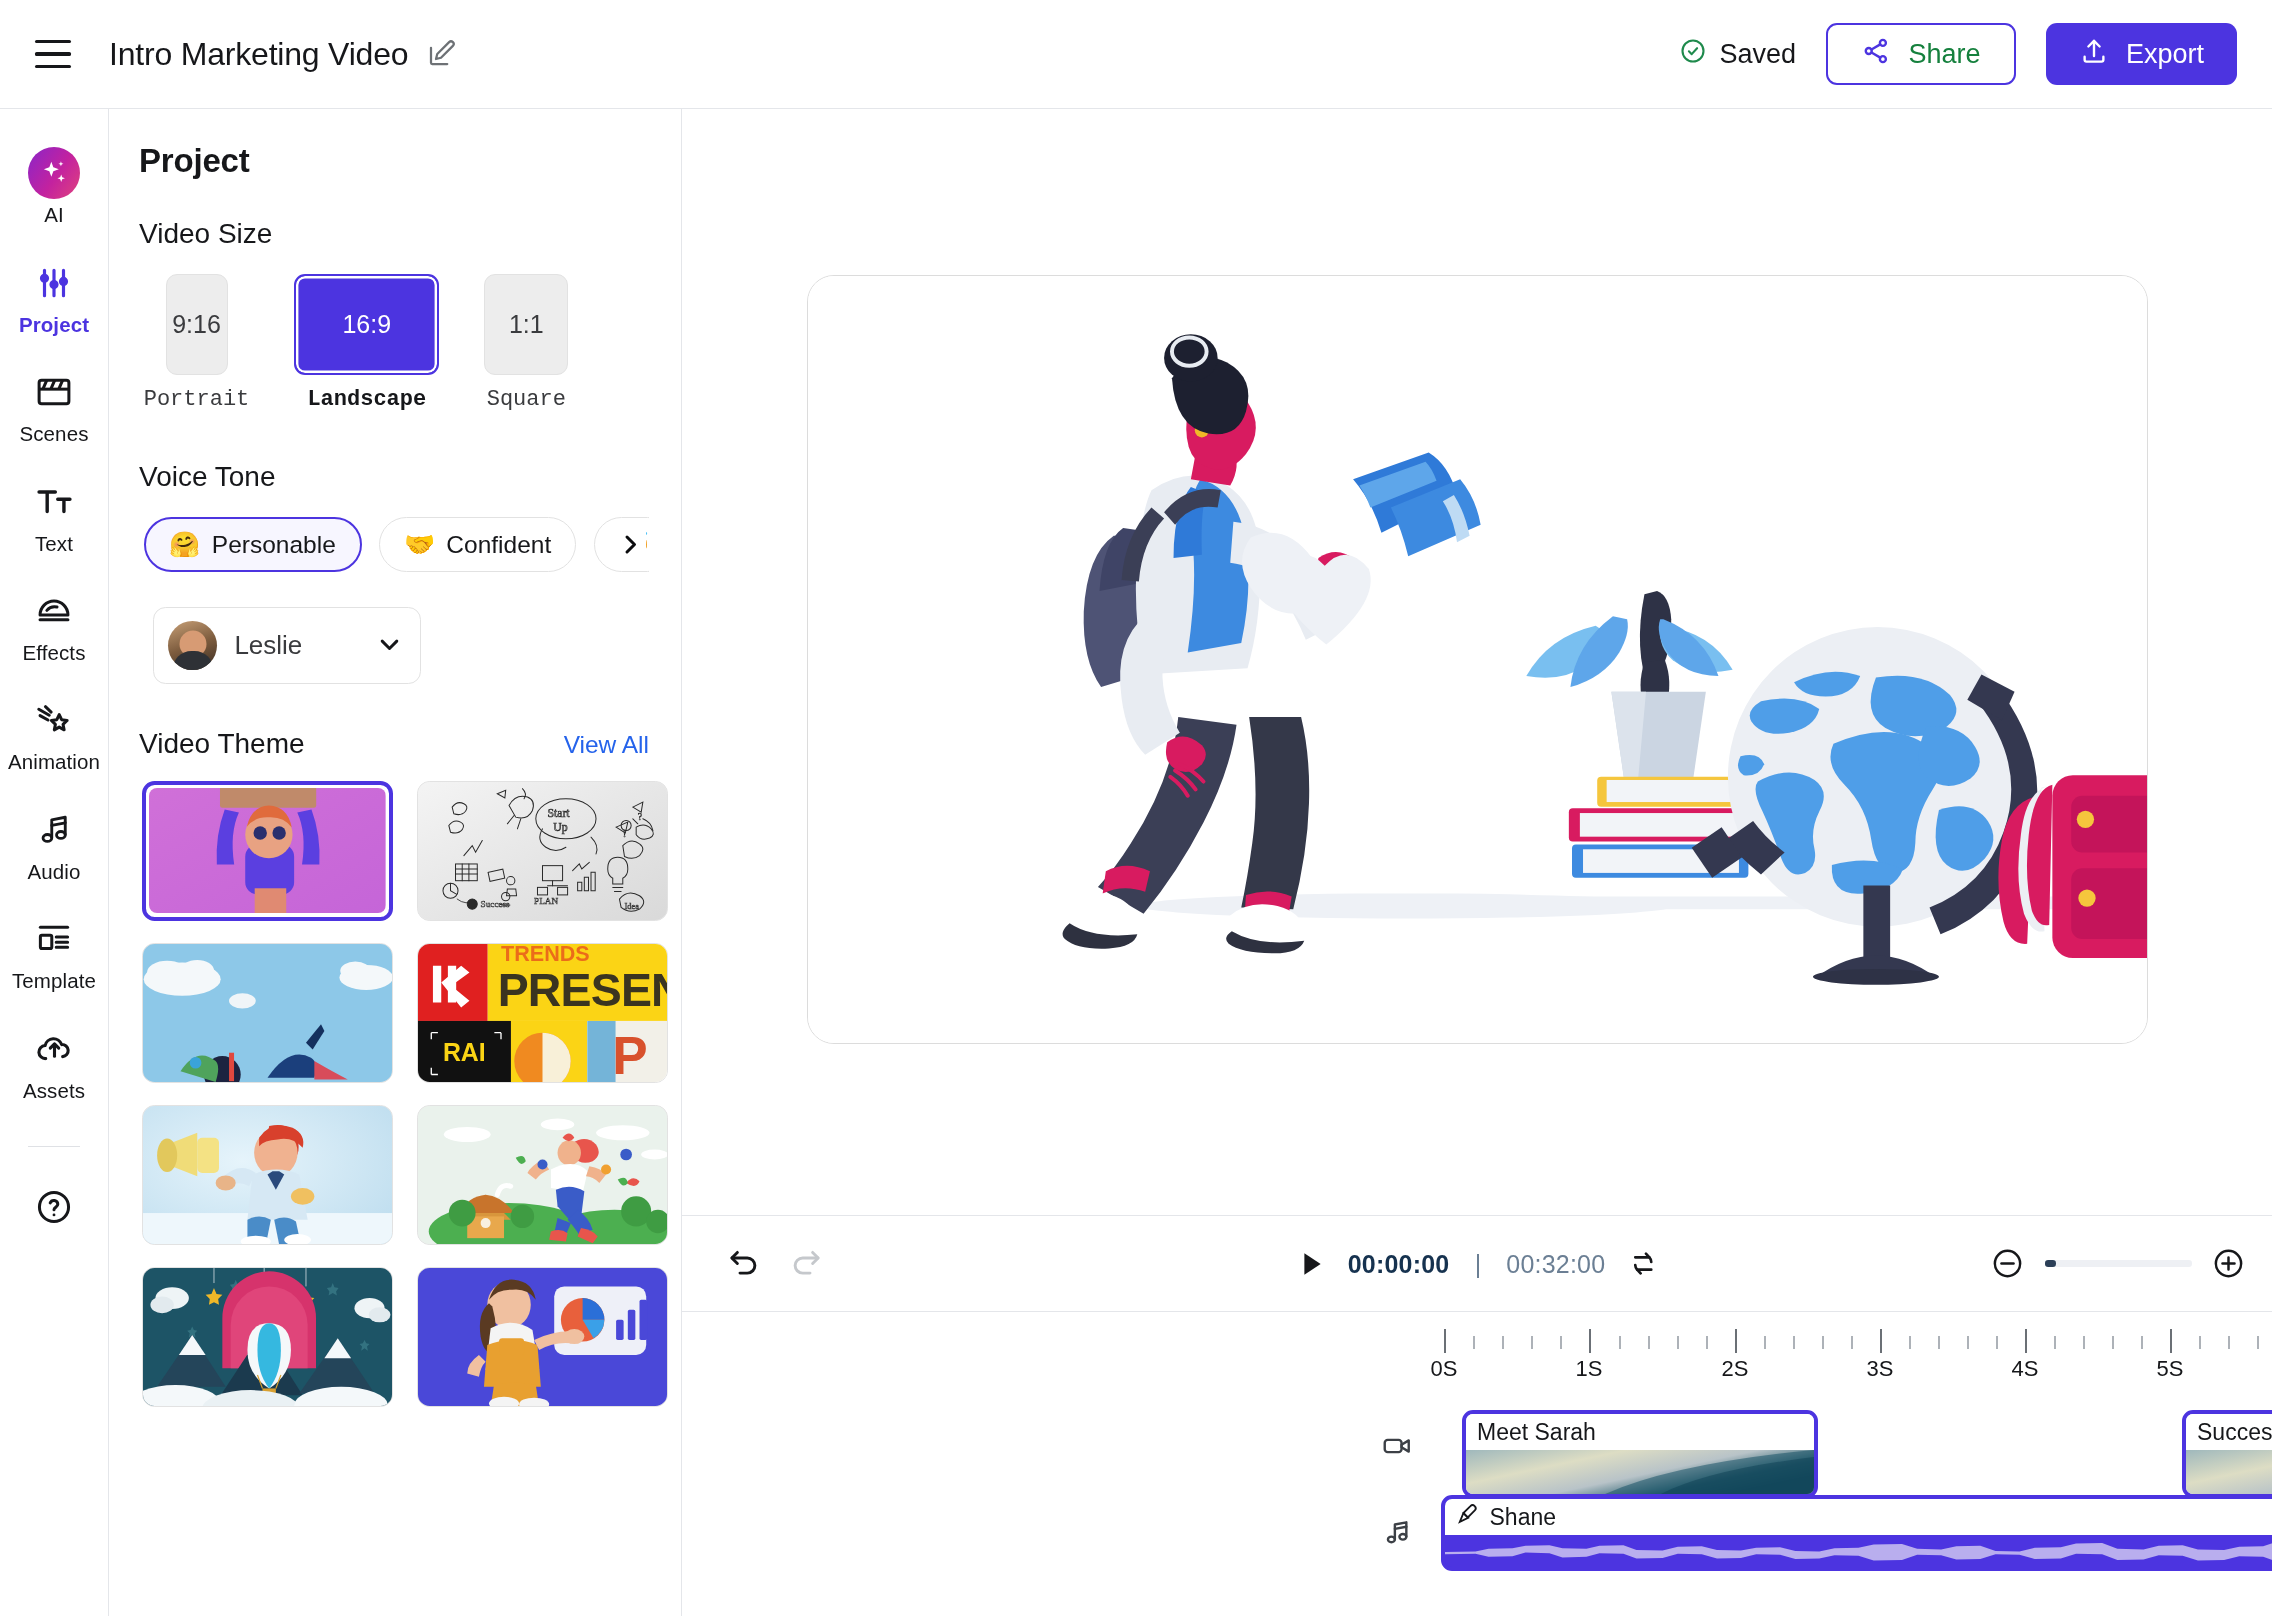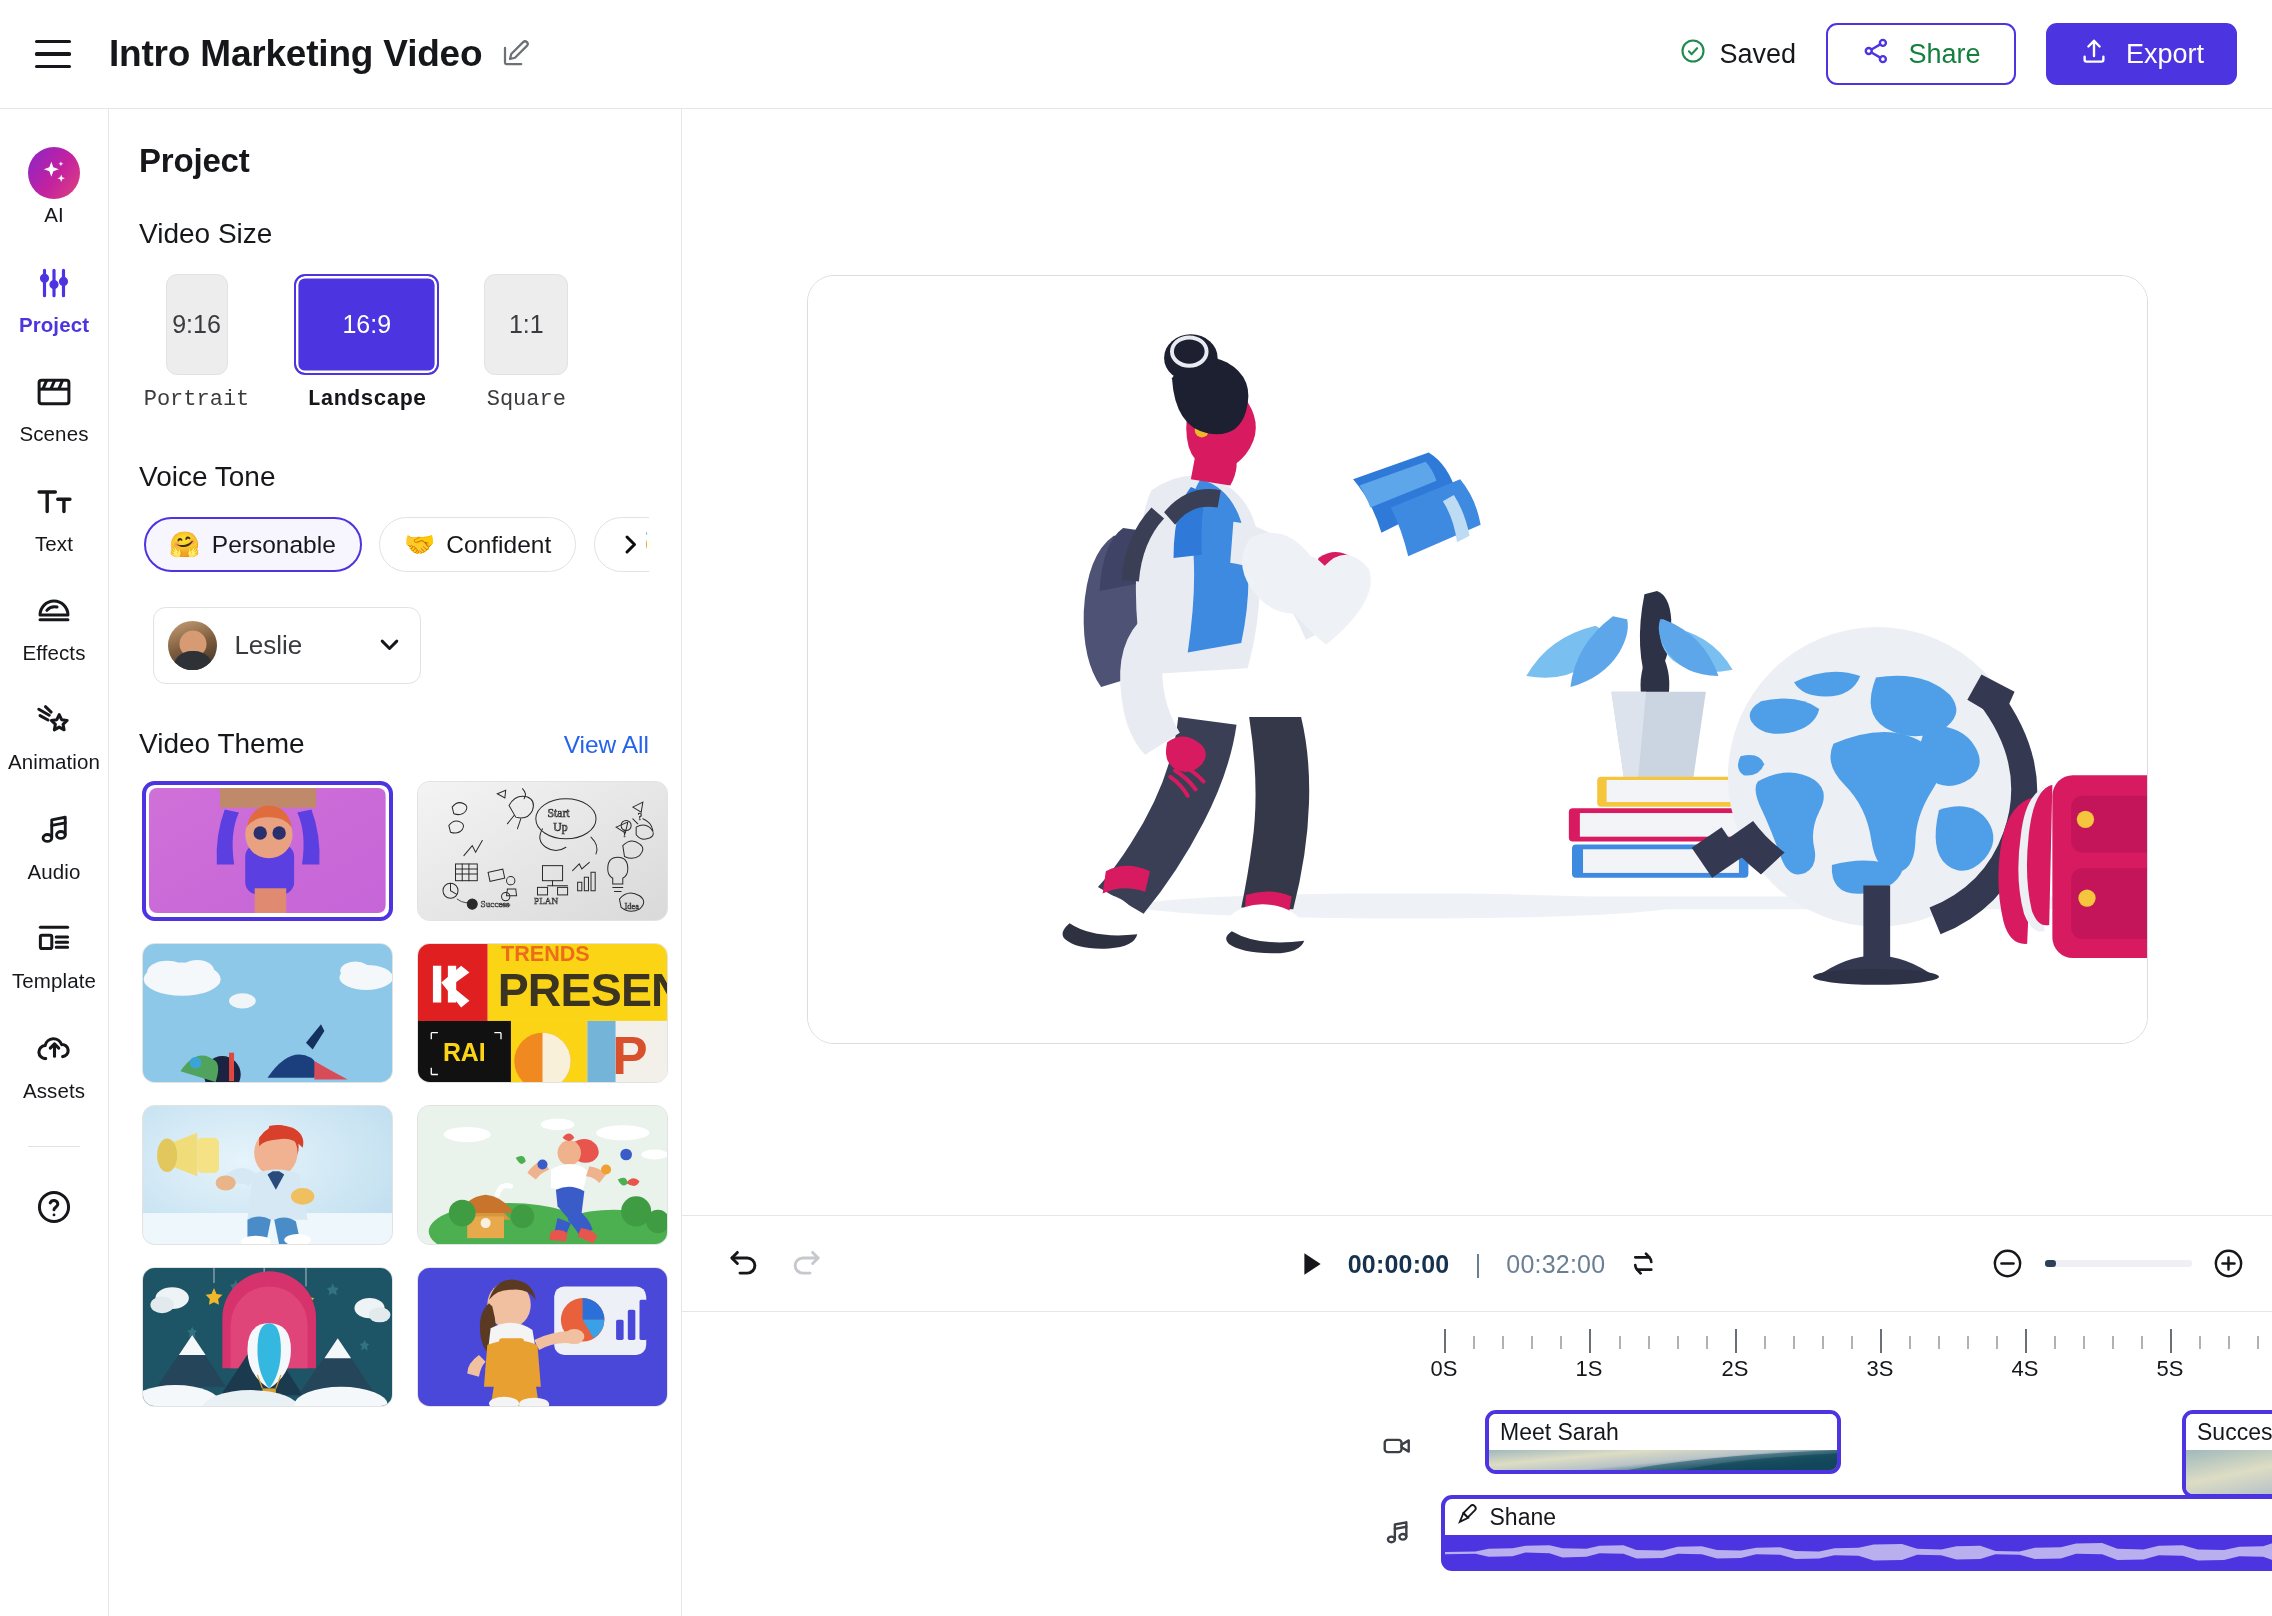--- a/index.html
+++ b/index.html
@@ -19,21 +19,21 @@
     border-bottom: 1.6px solid #e4e6ea;
     padding: 0 36px 0 35px;
     background: #fff;
   }
   .hamburger { width: 36px; height: 28px; display: flex; flex-direction: column; justify-content: space-between; cursor: pointer; }
   .hamburger span { display: block; height: 3.2px; background: #16171a; border-radius: 1.6px; }
   .hamburger span:nth-child(1){ width: 36px; }
   .hamburger span:nth-child(2){ width: 36px; }
   .hamburger span:nth-child(3){ width: 36px; }
   .proj-title {
-    margin-left: 38px; font-size: 37px; font-weight: 700; color: #16171a; letter-spacing: -0.2px;
+    margin-left: 38px; font-size: 32px; font-weight: 400; color: #16171a; letter-spacing: -0.2px;
   }
   .edit-icon { margin-left: 17.4px; display: inline-flex; cursor: pointer; }
   .topbar-right { margin-left: auto; display: flex; align-items: center; gap: 30px; }
   .saved { display: flex; align-items: center; gap: 12.6px; font-size: 27px; color: #16171a; }
   .btn-share {
     display: flex; align-items: center; gap: 17.4px;
     height: 62px; padding: 0 33px;
     border: 2.4px solid #4c34e0; border-radius: 11px;
     color: #15803d; font-size: 27px; font-weight: 500;
     background: #fff; cursor: pointer;
@@ -903,21 +903,21 @@
             <div class="tick minor" style="left: 1575px; top: 24px;"></div>
           </div>
 
         <div class="track-ico" style="top:110px; height:47px;">
           <svg width="32" height="32" viewBox="0 0 24 24" fill="none" stroke="#3c4046" stroke-width="1.8" stroke-linejoin="round">
             <rect x="2.8" y="7.4" width="12.6" height="9.2" rx="2.2"></rect>
               <path d="M15.4 11l5.4-3.2v8.4L15.4 13z"></path>
           </svg>
         </div>
 
-        <div class="clip" id="clip0" style="left: 803px; width: 356px; top: 98px; height: 64px;">
+        <div class="clip" id="clip0" style="left: 780px; width: 356px; top: 98px; height: 88px;">
           <div class="clip-title">Meet Sarah</div>
           <div class="clip-thumb">
             <svg width="100%" height="100%" viewBox="0 0 300 100" preserveAspectRatio="none">
               <defs>
                 <linearGradient id="cl0" x1="0" y1="0" x2="1" y2="0.6">
                   <stop offset="0" stop-color="#9fb8bc"></stop>
                     <stop offset="0.34" stop-color="#ddddc4"></stop>
                   <stop offset="0.62" stop-color="#b8c3c8"></stop>
                     <stop offset="0.84" stop-color="#2b6272"></stop>
                     <stop offset="1" stop-color="#10485c"></stop>

